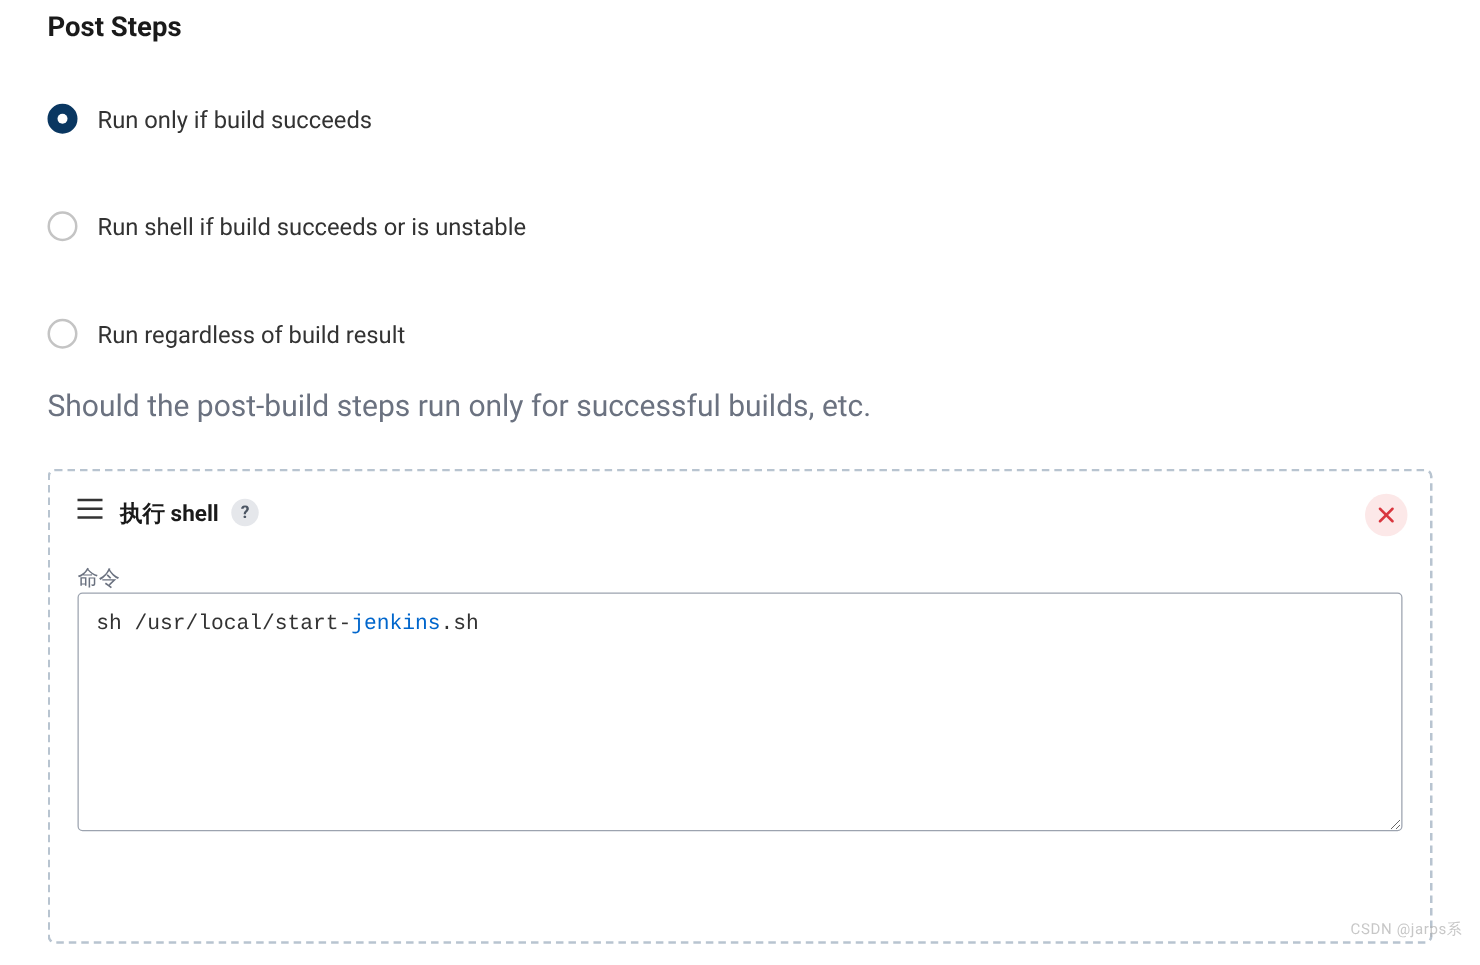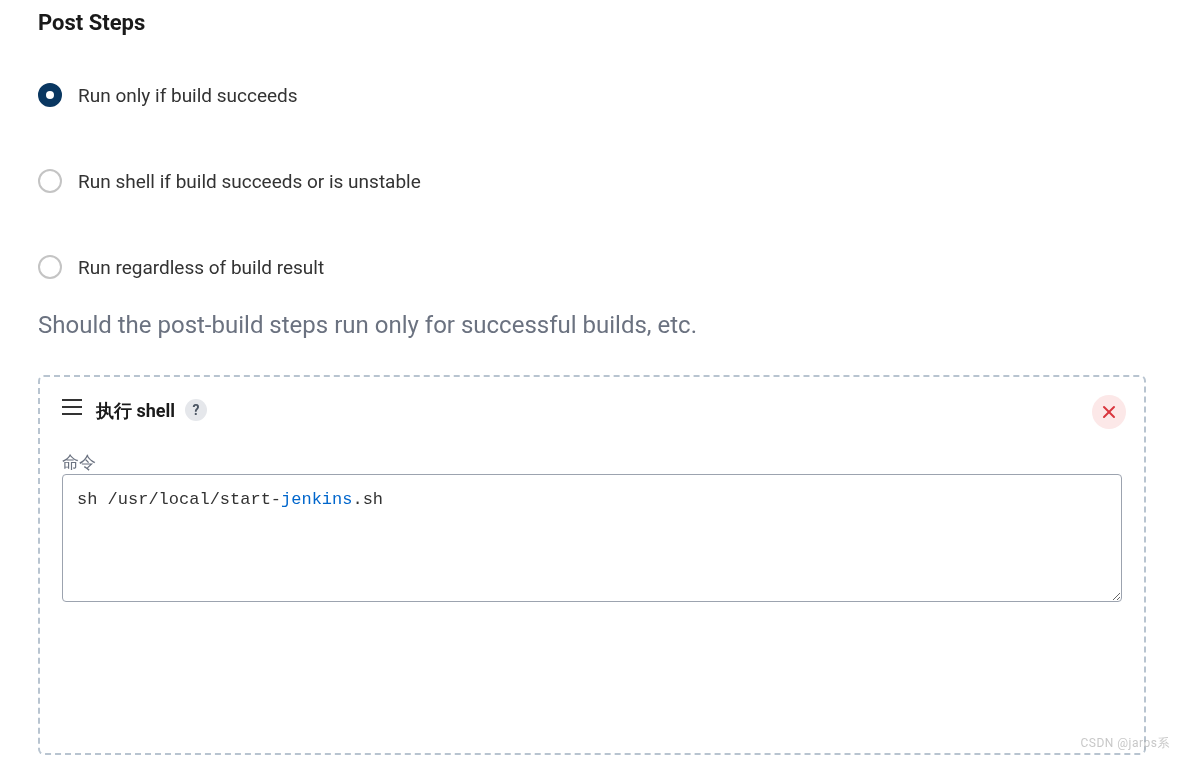--- a/index.html
+++ b/index.html
@@ -136,21 +136,21 @@
     .link-prefix {
       color: #9ca3af;
     }
     .link-text {
       color: #0066cc;
       cursor: pointer;
       font-weight: 600;
     }
     .code-textarea {
       width: 100%;
-      height: 128px;
+      height: 191px;
       border: 1px solid #9ca3af;
       border-radius: 4px;
       padding: 12px 14px;
       font-family: Consolas, Monaco, "Courier New", monospace;
       font-size: 17px;
       color: #333;
       resize: both;
       outline: none;
       line-height: 1.5;
       overflow: auto;

